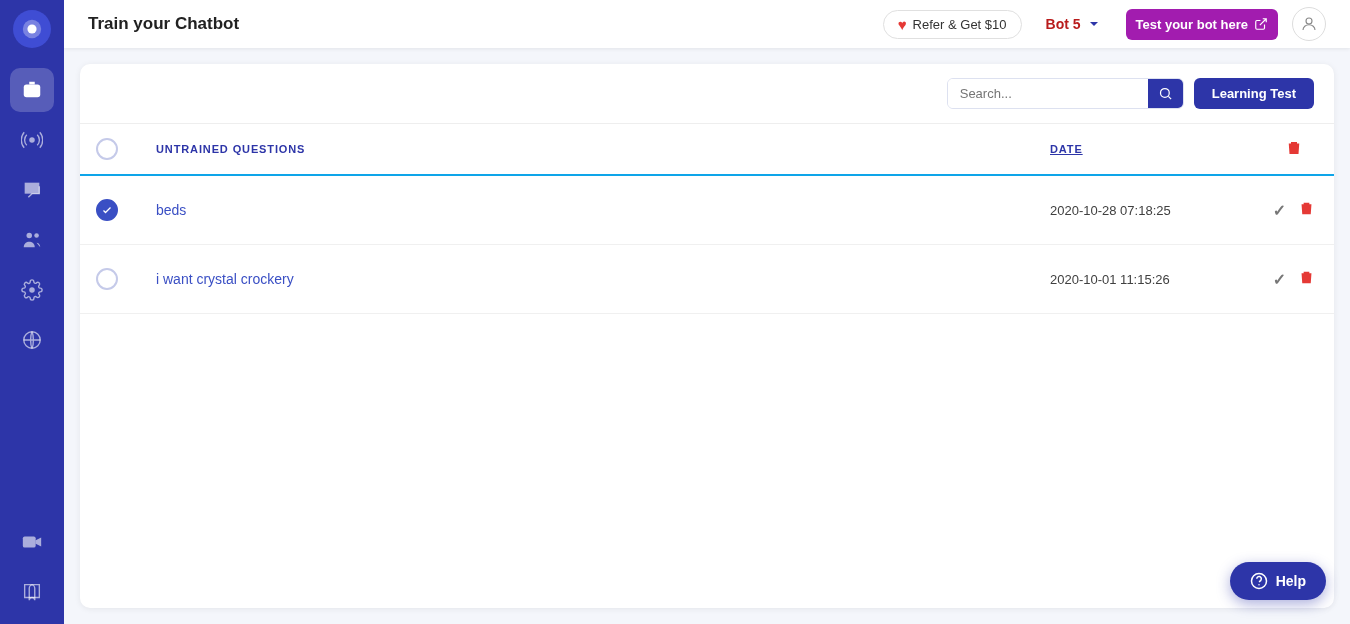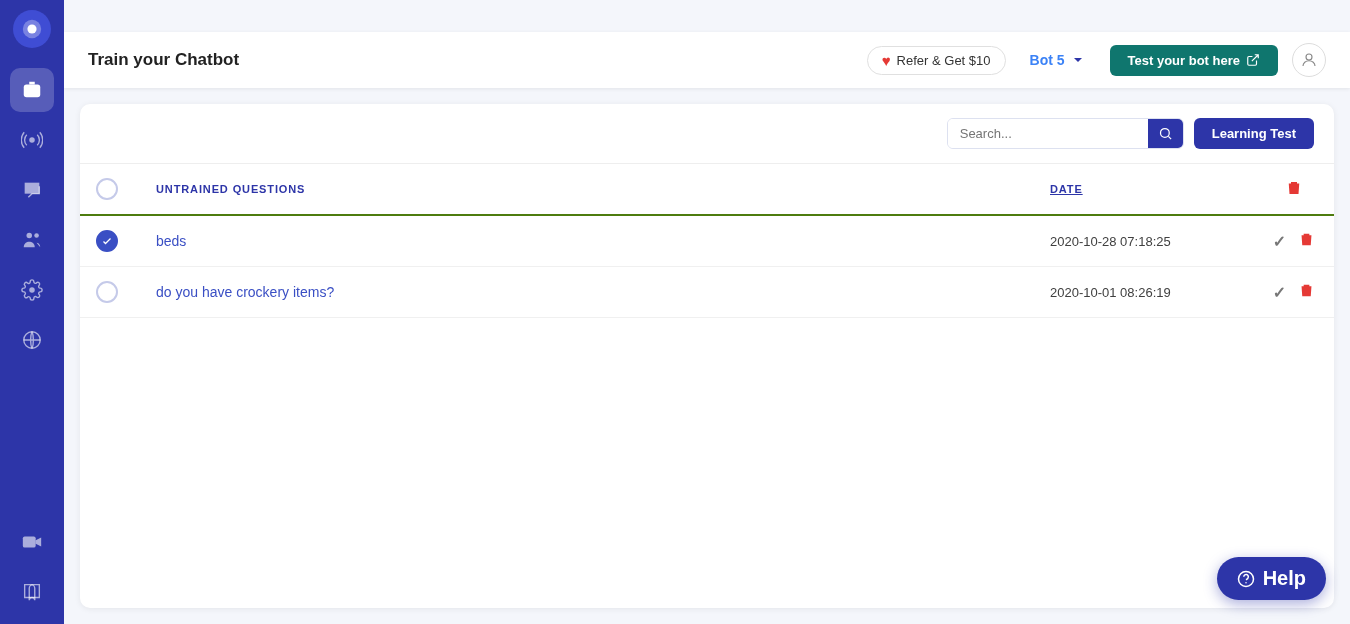--- a/index.html
+++ b/index.html
@@ -46,28 +46,27 @@
     .main {
       flex: 1;
       display: flex;
       flex-direction: column;
       overflow: hidden;
     }
 
     
     .topnav {
       background: white;
-      height: 56px;
+      height: 48px;
       display: flex;
       align-items: center;
       padding: 0 24px;
       box-shadow: 0 1px 4px rgba(0,0,0,0.08);
       flex-shrink: 0;
       gap: 14px;
-      margin-top: 32px;
     }
     .topnav-title {
       font-size: 17px;
       font-weight: 600;
       color: #222;
       flex: 1;
     }
     .refer-btn {
       display: flex;
       align-items: center;
@@ -81,32 +80,32 @@
       background: white;
       font-weight: 500;
     }
     .refer-btn .heart { color: #e53935; font-size: 15px; }
     .bot-selector {
       display: flex;
       align-items: center;
       gap: 5px;
       font-size: 14px;
       font-weight: 700;
-      color: #3b82f6;
+      color: #b91c1c;
       cursor: pointer;
       padding: 5px 10px;
       border-radius: 6px;
     }
     .bot-selector svg { width: 16px; height: 16px; fill: #2d35a8; }
     .test-bot-btn {
-      background: #0f766e;
+      background: #a21caf;
       color: white;
       border: none;
       border-radius: 6px;
-      padding: 8px 18px;
+      padding: 8px 10px;
       font-size: 13px;
       font-weight: 600;
       cursor: pointer;
       display: flex;
       align-items: center;
       gap: 6px;
     }
     .test-bot-btn svg { width: 14px; height: 14px; fill: white; }
     .user-icon {
       width: 34px;
@@ -175,35 +174,35 @@
       border-radius: 6px;
       padding: 8px 18px;
       font-size: 13px;
       font-weight: 600;
       cursor: pointer;
     }
 
     
     .table-wrap { flex: 1; overflow-y: auto; }
     table { width: 100%; border-collapse: collapse; }
-    thead tr { border-bottom: 2px solid #4d7c0f; }
+    thead tr { border-bottom: 2px solid #0ea5e9; }
     thead th {
       padding: 14px 16px;
       text-align: left;
       font-size: 11px;
       font-weight: 700;
       color: #2d35a8;
       letter-spacing: 0.08em;
       text-transform: uppercase;
     }
     thead th.col-check { width: 60px; }
     thead th.col-date { width: 220px; text-decoration: underline; }
     thead th.col-actions { width: 80px; text-align: center; }
     tbody tr { border-bottom: 1px solid #f0f0f0; }
-    tbody td { padding: 14px 16px; vertical-align: middle; }
+    tbody td { padding: 23px 16px; vertical-align: middle; }
     .td-check { width: 60px; }
     .td-question { font-size: 14px; color: #3a4fc4; }
     .td-date { font-size: 13px; color: #404040; width: 220px; }
     .td-actions { width: 80px; text-align: center; }
 
     .checkbox-circle {
       width: 22px;
       height: 22px;
       border-radius: 50%;
       border: 2px solid #c5cae9;
@@ -239,21 +238,21 @@
     
     .help-btn {
       position: fixed;
       bottom: 24px;
       right: 24px;
       background: #2d35a8;
       color: white;
       border: none;
       border-radius: 24px;
       padding: 10px 20px;
-      font-size: 20px;
+      font-size: 14px;
       font-weight: 600;
       cursor: pointer;
       display: flex;
       align-items: center;
       gap: 8px;
       box-shadow: 0 4px 14px rgba(45,53,168,0.4);
       z-index: 100;
     }
     .help-btn svg { width: 18px; height: 18px; fill: white; }
   </style>
@@ -418,22 +417,22 @@
                       <path d="M3 6h18M8 6V4h8v2M19 6l-1 14H6L5 6"></path>
                     </svg>
       </span>
     </div>
               </td>
             </tr>
             <tr>
               <td class="td-check">
                 <div class="checkbox-circle"></div>
               </td>
-              <td class="td-question">do you have crockery items?</td>
-              <td class="td-date">2020-10-01 08:26:19</td>
+              <td class="td-question">i want crystal crockery</td>
+              <td class="td-date">2020-10-01 11:15:26</td>
               <td class="td-actions">
     <div class="action-btns">
       <span class="check-action">✓</span>
       <span class="delete-action">
         <svg viewBox="0 0 24 24" fill="#e53935">
                       <path d="M3 6h18M8 6V4h8v2M19 6l-1 14H6L5 6"></path>
                     </svg>
       </span>
     </div>
               </td>

